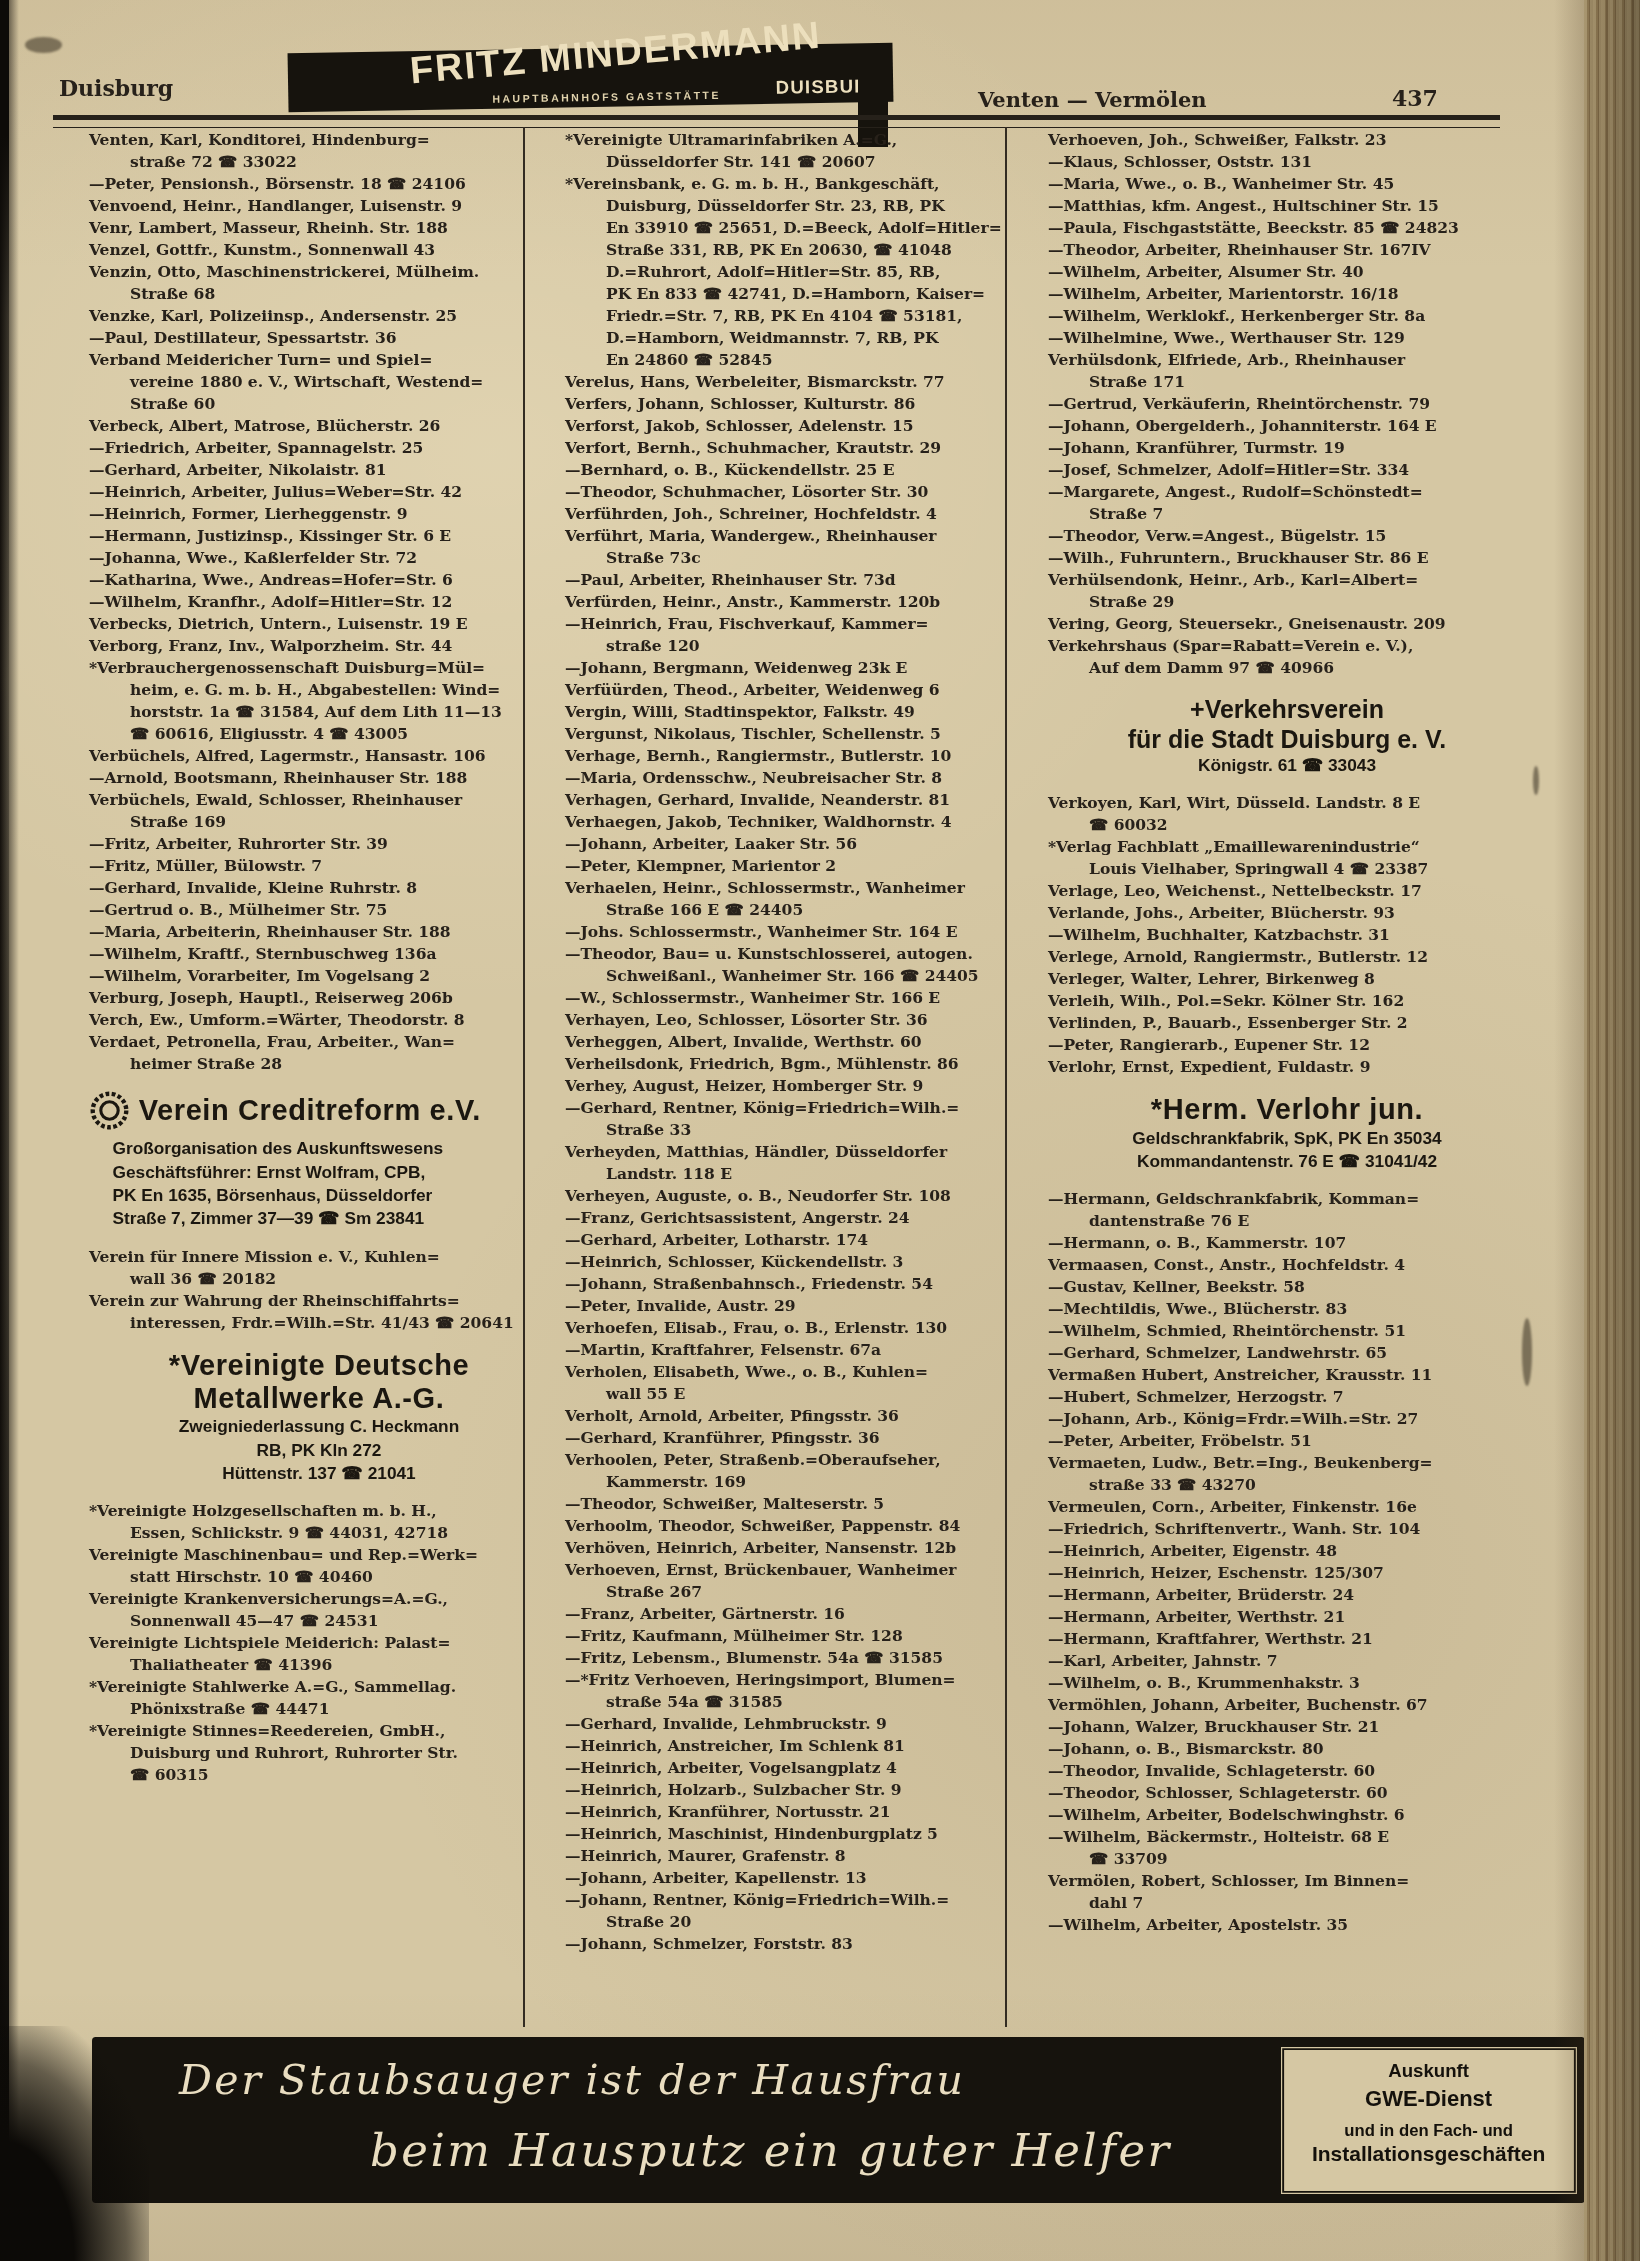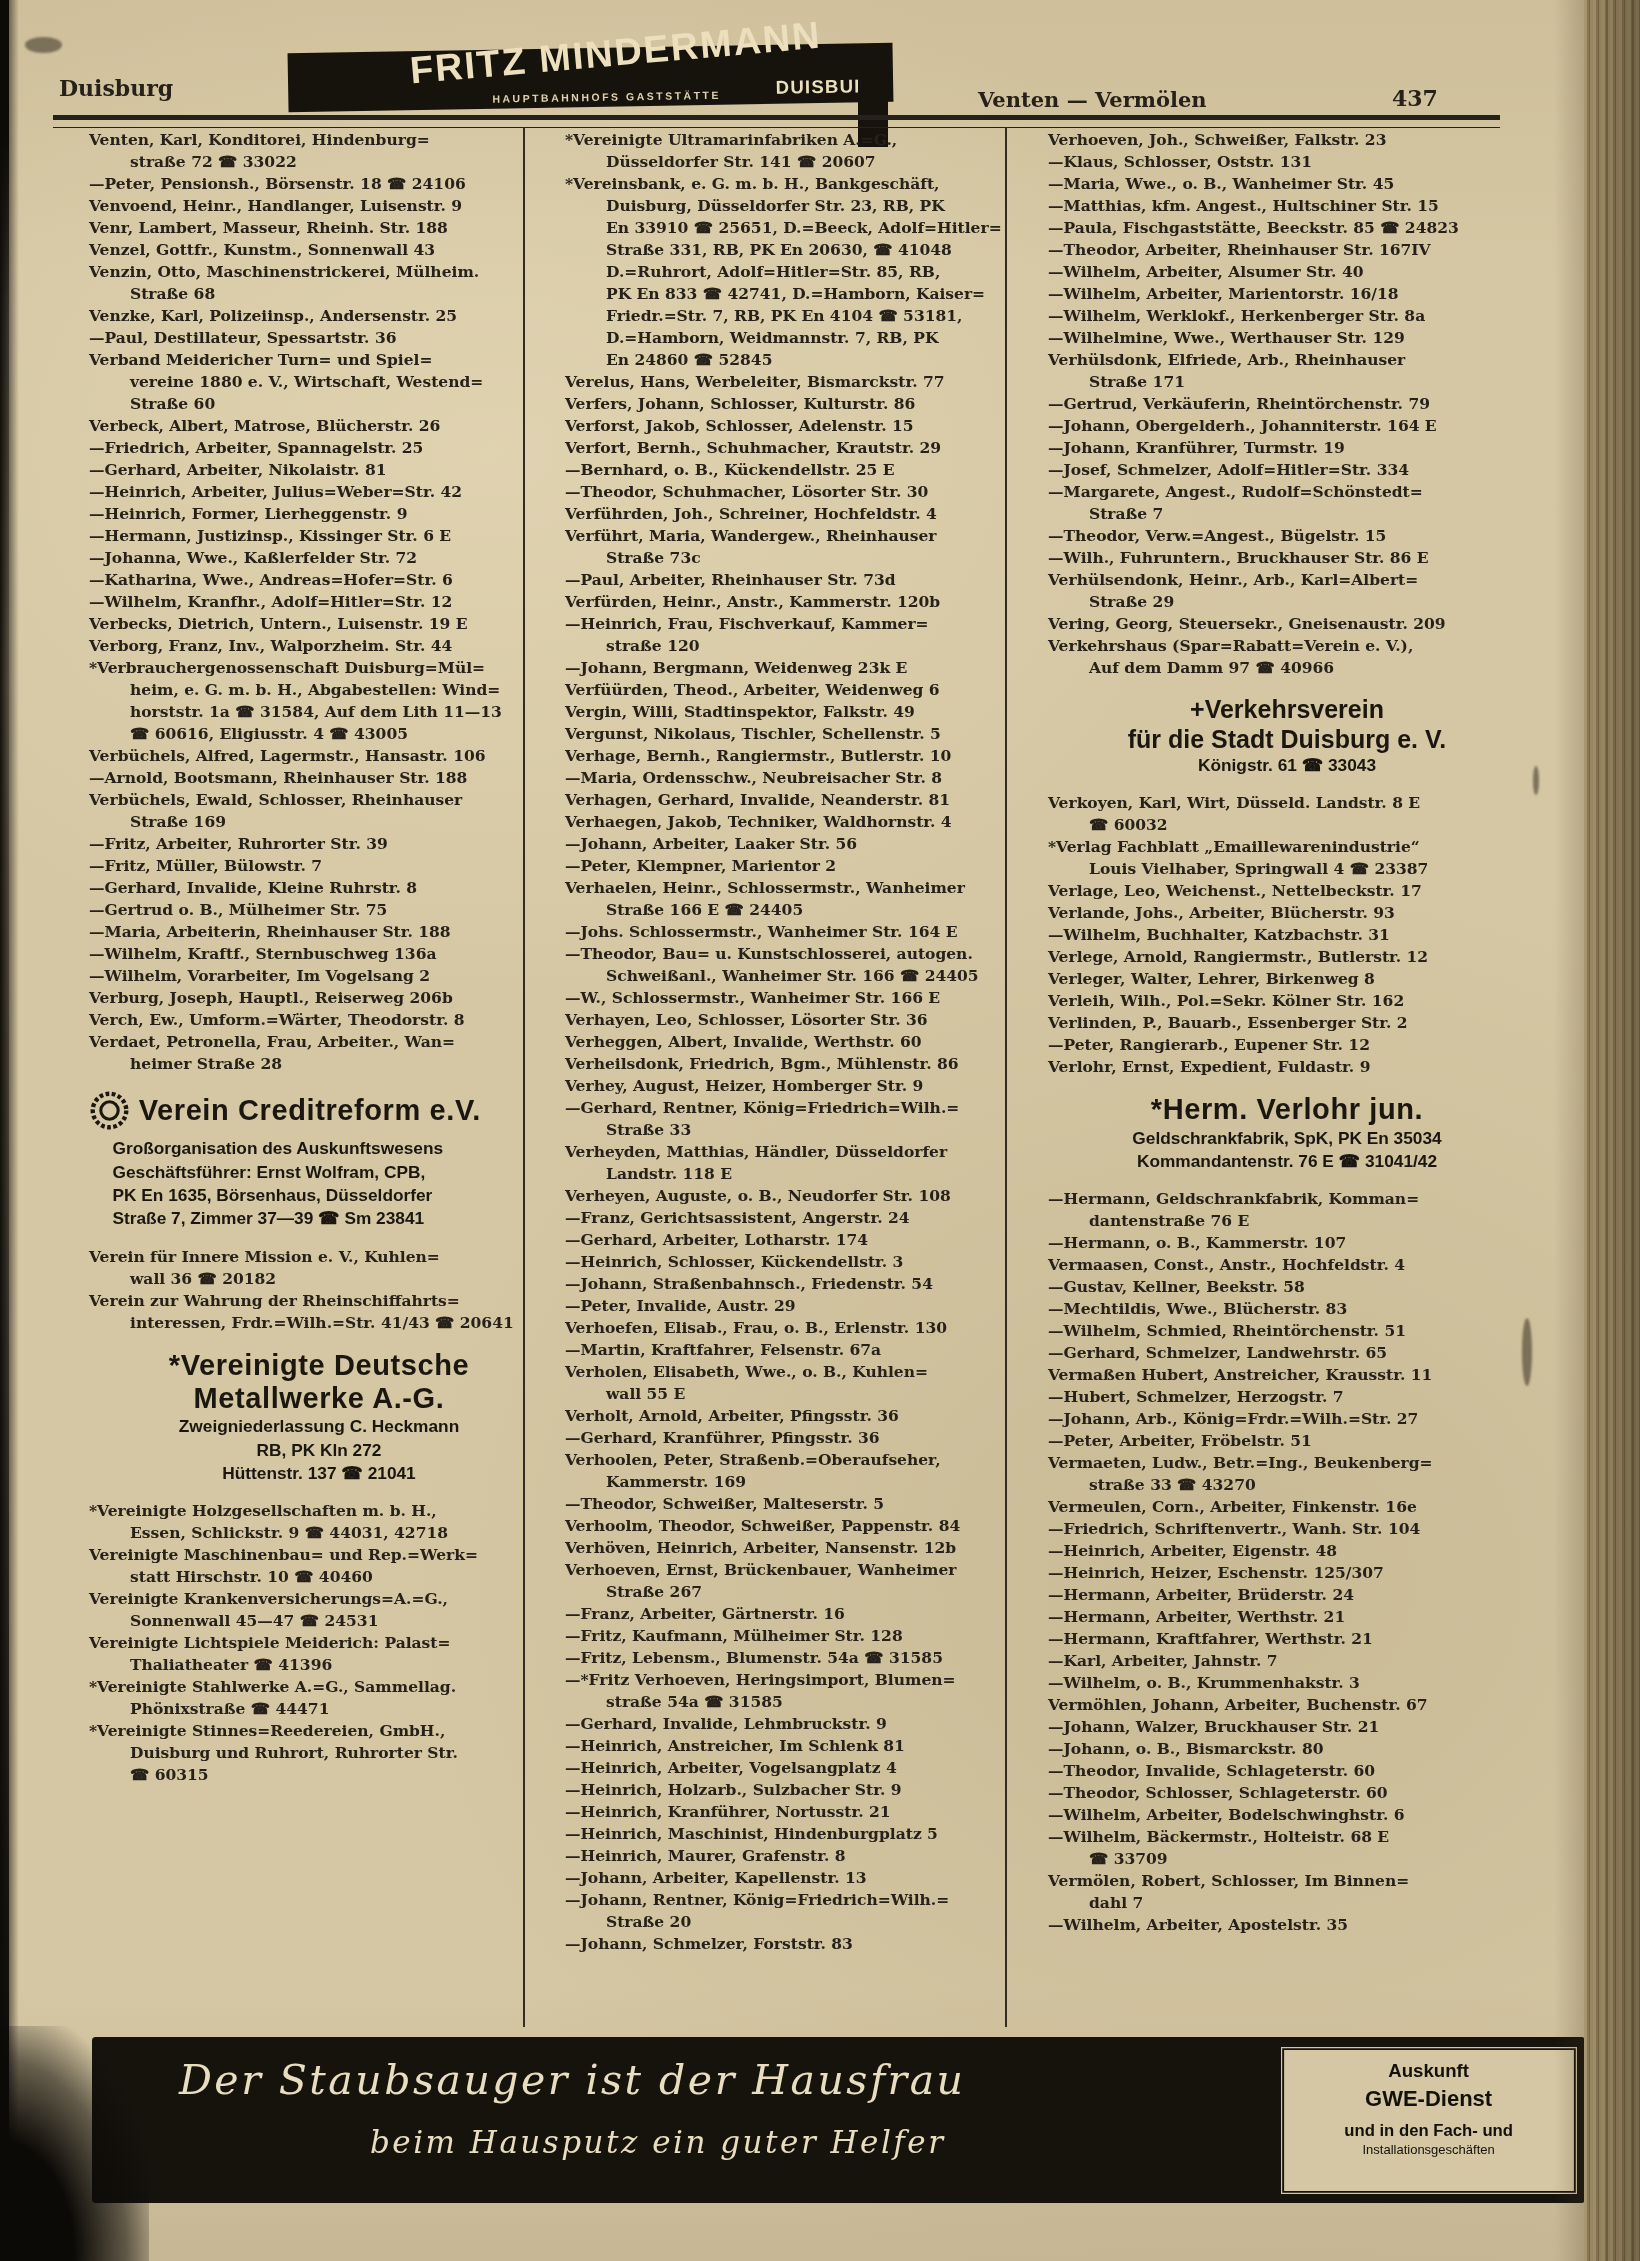--- a/index.html
+++ b/index.html
@@ -54,29 +54,29 @@
   .ad .md{font-size:17.3px;font-weight:bold;line-height:1.35;}
   .ad.center, .ad .center{text-align:center;}
   .ad-creditreform .title-row{display:flex;align-items:center;gap:8.7px;}
   .wreath{flex:0 0 auto;width:41px;height:41px;}
   .ad-creditreform .body{padding-left:23.5px;margin-top:6.2px;}
   
   .bottom-banner{position:absolute;left:92px;top:2037px;width:1493px;height:166px;
     background:#16130d;border-radius:3.7px;}
   .slogan1{position:absolute;left:87px;top:18.6px;font-size:41px;font-style:italic;
     color:#e9ddc0;letter-spacing:2.5px;}
-  .slogan2{position:absolute;left:278px;top:87px;font-size:31px;font-style:italic;
+  .slogan2{position:absolute;left:278px;top:87px;font-size:45px;font-style:italic;
     color:#e9ddc0;letter-spacing:2.5px;}
   .info-box{position:absolute;right:7.4px;top:8.7px;width:296px;height:147px;background:#d5c7a3;
     border:1.2px solid #16130d;box-shadow:inset 0 0 0 1.2px #d5c7a3, inset 0 0 0 3.1px #16130d;
     font-family:"Liberation Sans", sans-serif;text-align:center;color:#14110c;}
   .info-box .i1{font-size:18.6px;font-weight:bold;margin-top:13.6px;}
   .info-box .i2{font-size:22px;font-weight:bold;margin-top:3.7px;}
   .info-box .i3{font-size:16.7px;font-weight:bold;margin-top:8.7px;}
-  .info-box .i4{font-size:13px;font-weight:normal;margin-top:1.2px;}
+  .info-box .i4{font-size:21px;font-weight:bold;margin-top:1.2px;}
 </style>
 </head>
 <body>
 
 <div class="page">
 
   <div class="city">Duisburg</div>
 
   <div class="banner">
     <div class="banner-main">FRITZ MINDERMANN</div>

